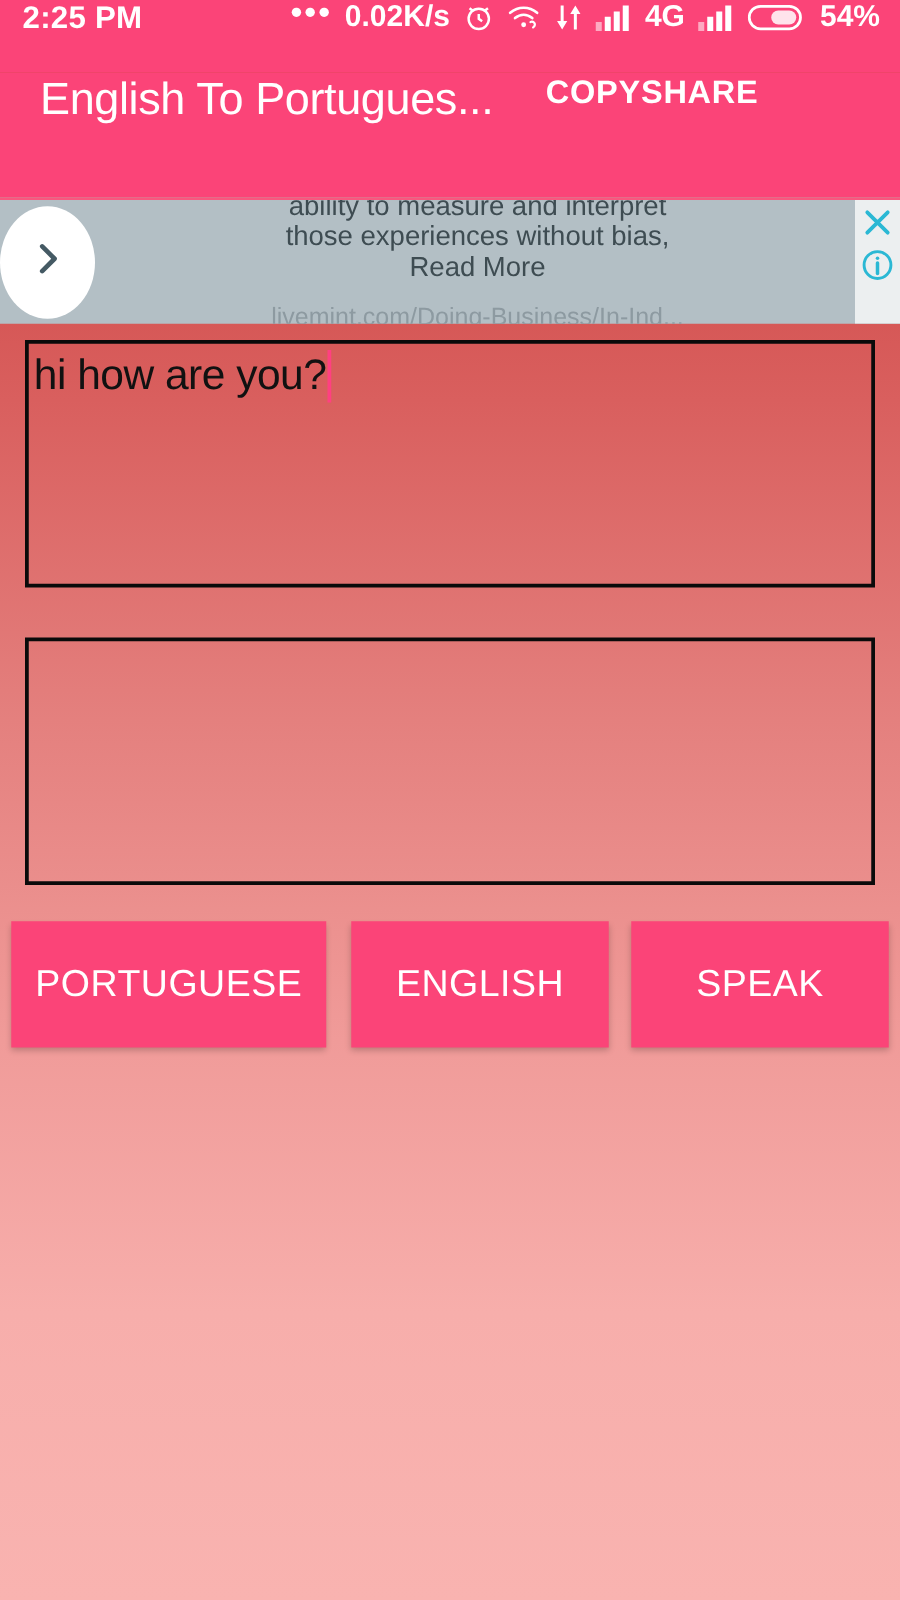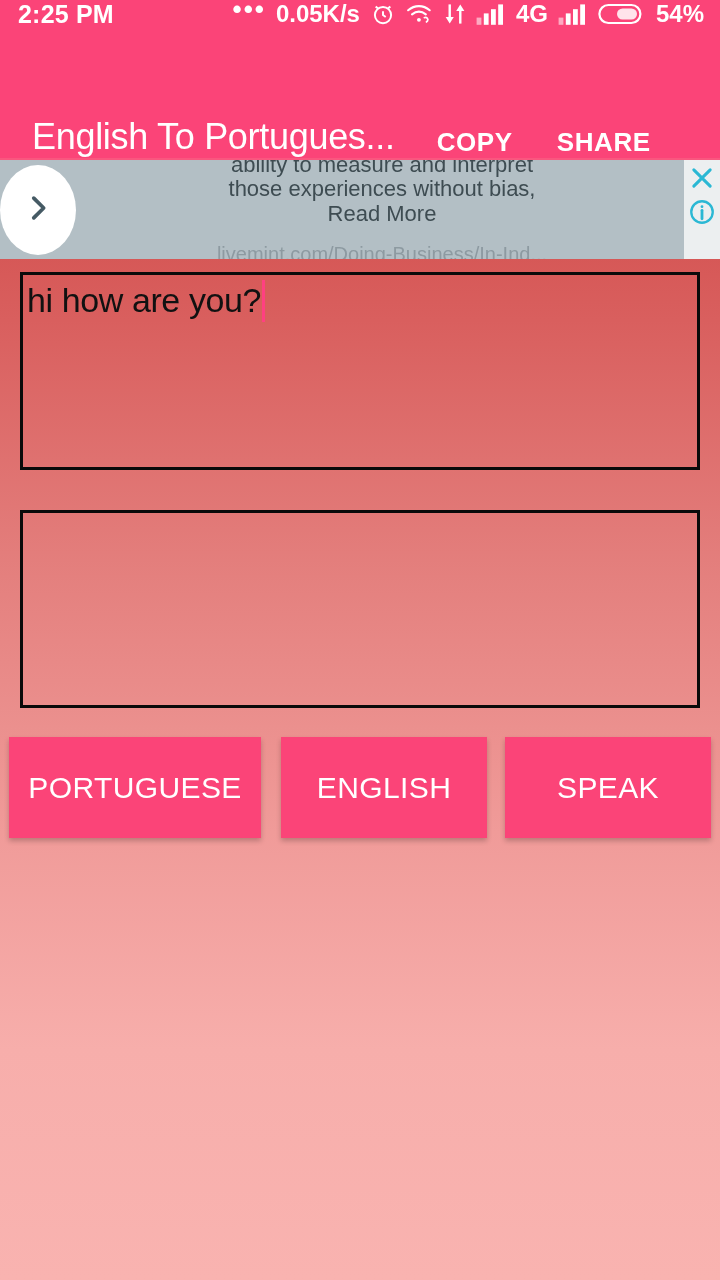--- a/index.html
+++ b/index.html
@@ -55,21 +55,21 @@
   .sb-ico { display: flex; align-items: center; }
   .sb-ico svg { display: block; }
 
   
   #app-bar {
     position: absolute;
     left: 0; top: 58px;
     width: 720px; height: 100px;
     background: #fb4478;
     display: flex;
-    align-items: flex-end;
+    align-items: flex-start;
     padding-left: 32px;
     padding-right: 16px;
   }
   #app-title {
     color: #ffffff;
     font-size: 36px;
     font-weight: normal;
     white-space: nowrap;
     overflow: hidden;
     letter-spacing: -0.3px;
@@ -77,21 +77,21 @@
   .appbar-action {
     color: #ffffff;
     font-size: 26px;
     font-weight: bold;
     letter-spacing: 0.6px;
     white-space: nowrap;
     cursor: pointer;
     user-select: none;
   }
   #copy-button { margin-left: 42px; }
-  #share-button { margin-left: 44px; margin-right: 10px; }
+  #share-button { margin-right: 10px; }
 
   
   #ad-banner {
     position: absolute;
     left: 0; top: 158px;
     width: 720px; height: 101px;
     background: #b3bfc5;
     display: flex;
     align-items: stretch;
     overflow: hidden;
@@ -228,21 +228,21 @@
 </style>
 </head>
 <body>
 
 <div id="status-bar">
   <span id="status-clock">2:25 PM</span>
 
   <div id="status-right">
     <span class="sb-dots">•••</span>
 
-    <span id="status-speed">0.05K/s</span>
+    <span id="status-speed">0.02K/s</span>
 
     <span class="sb-ico">
       <svg width="26" height="26" viewBox="0 0 24 24" fill="none" stroke="#ffffff" stroke-width="1.8">
         <circle cx="12" cy="13" r="7.5"></circle>
         <path d="M12 9.5v3.5l2.5 1.8"></path>
         <path d="M5.2 5.2 L7.6 7.0"></path>
         <path d="M18.8 5.2 L16.4 7.0"></path>
       </svg>
     </span>
 

